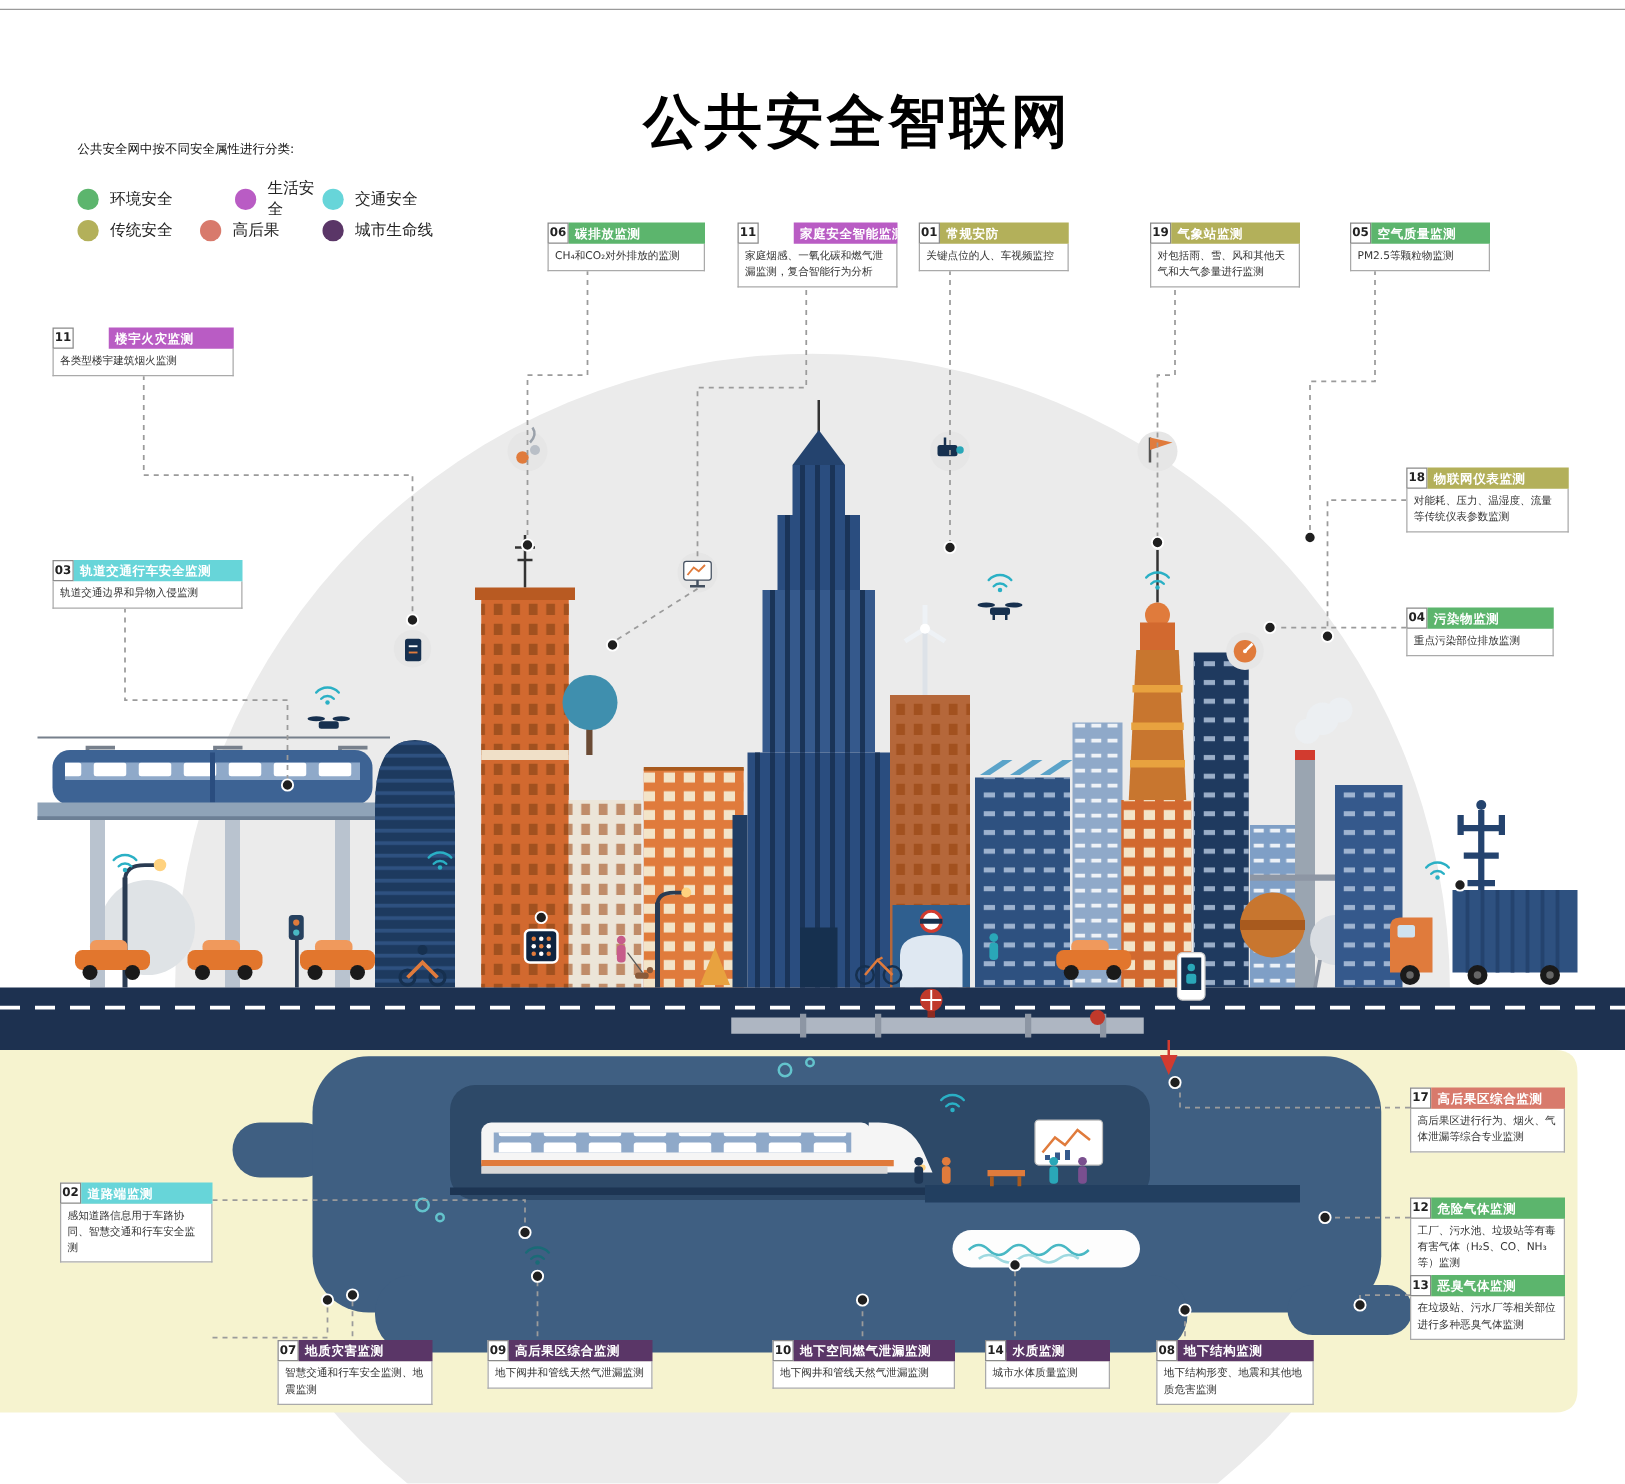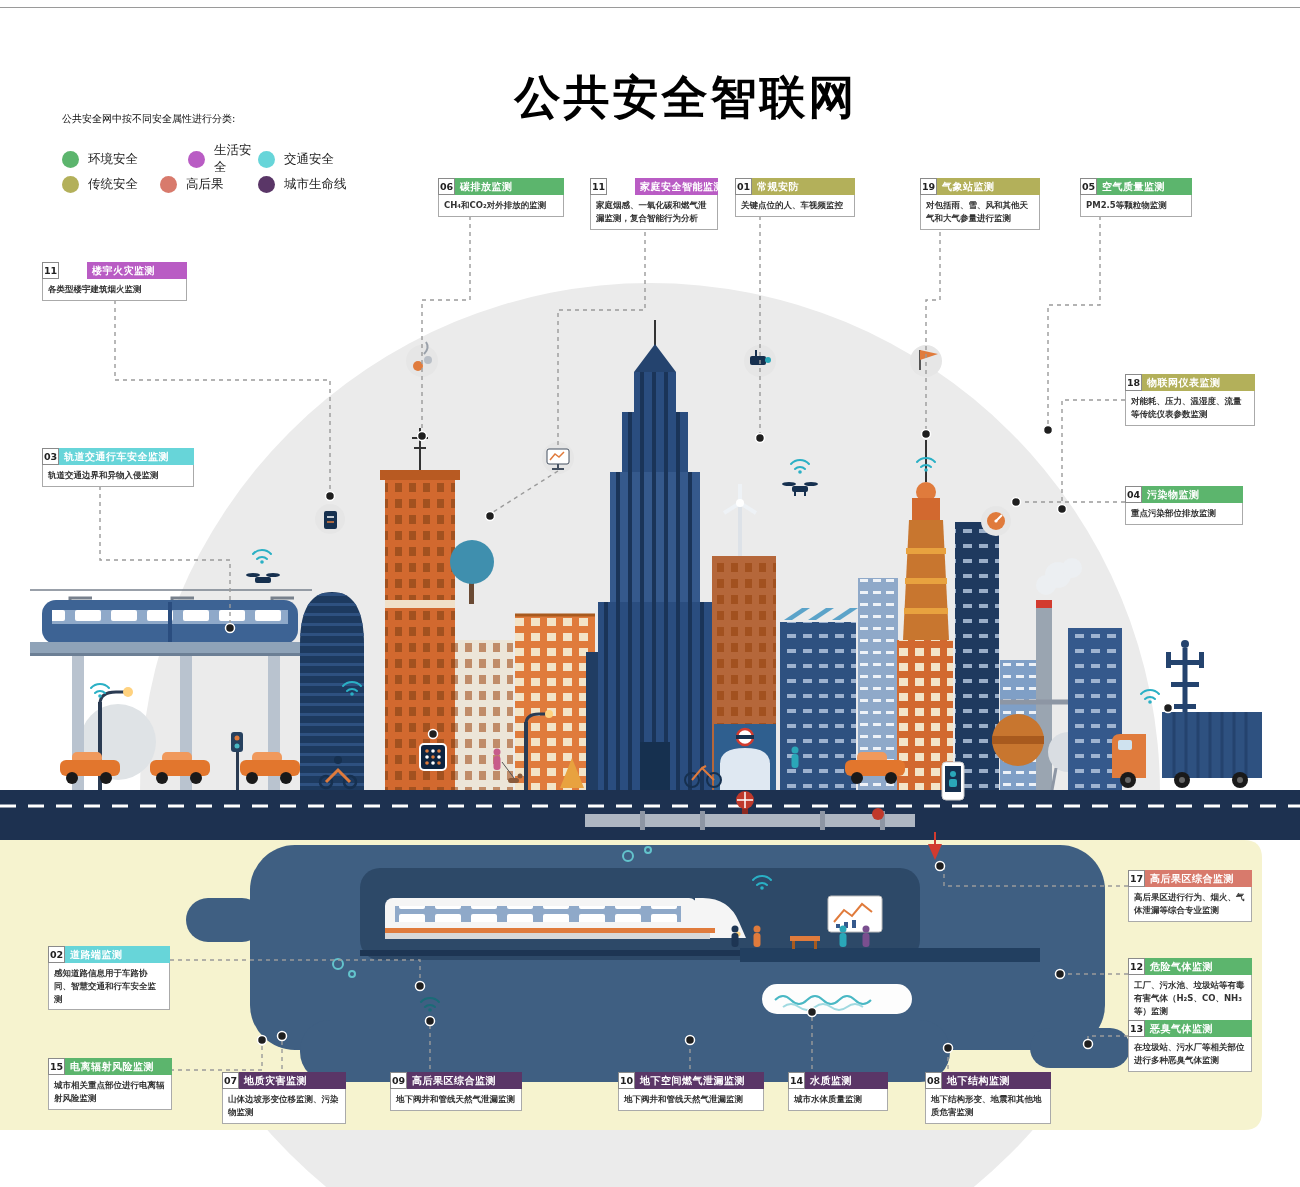--- a/index.html
+++ b/index.html
@@ -15,21 +15,21 @@
   .cat-life{background:#b95cc4;margin-left:28px;}
   .cat-traffic{background:#67d5d9;}
   .cat-trad{background:#b3b05a;}
   .cat-high{background:#d87a6c;}
   .cat-lifeline{background:#5a3667;}
   .illustration{position:absolute;left:0;top:0;z-index:1;}
   .callout{position:absolute;z-index:2;}
   .co-head{display:flex;align-items:stretch;height:17px;}
   .co-num{width:17px;background:#fff;border:1px solid #8a8a8a;color:#222;font-size:9.5px;font-weight:bold;display:flex;align-items:center;justify-content:center;box-sizing:border-box;}
   .co-title{flex:1;color:#fff;font-size:10px;font-weight:bold;display:flex;align-items:center;padding-left:5px;letter-spacing:.5px;white-space:nowrap;overflow:hidden;}
-  .co-body{background:#fff;border:1px solid #aaa;border-top:none;font-size:8.5px;line-height:1.5;color:#333;padding:4px 5px;box-sizing:border-box;font-weight:bold;}
+  .co-body{background:#fff;border:1px solid #aaa;border-top:none;font-size:8.5px;line-height:1.5;color:#333;padding:4px 5px;box-sizing:border-box;}
 </style>
 </head>
 <body>
 
 <div class="stage">
   <div class="top-rule"></div>
   <h1 class="main-title">公共安全智联网</h1>
 
   <div class="legend">
     <div class="legend-label">公共安全网中按不同安全属性进行分类:</div>
@@ -578,21 +578,21 @@
         <span class="co-num">06</span>
         <span class="co-title cat-env">碳排放监测</span>
       </div>
     <div class="co-body">CH₄和CO₂对外排放的监测</div>
   </div>
   <div class="callout" style="left:222px;top:1072px;width:124px">
     <div class="co-head">
         <span class="co-num">07</span>
         <span class="co-title cat-lifeline">地质灾害监测</span>
       </div>
-    <div class="co-body">山体边坡形变位移监测、污染物监测</div>
+    <div class="co-body">智慧交通和行车安全监测、地震监测</div>
   </div>
   <div class="callout" style="left:925px;top:1072px;width:126px">
     <div class="co-head">
         <span class="co-num">08</span>
         <span class="co-title cat-lifeline">地下结构监测</span>
       </div>
     <div class="co-body">地下结构形变、地震和其他地质危害监测</div>
   </div>
   <div class="callout" style="left:390px;top:1072px;width:132px">
     <div class="co-head">
@@ -629,27 +629,20 @@
       </div>
     <div class="co-body">在垃圾站、污水厂等相关部位进行多种恶臭气体监测</div>
   </div>
   <div class="callout" style="left:788px;top:1072px;width:100px">
     <div class="co-head">
         <span class="co-num">14</span>
         <span class="co-title cat-lifeline">水质监测</span>
       </div>
     <div class="co-body">城市水体质量监测</div>
   </div>
-  <div class="callout" style="left:48px;top:1058px;width:124px">
-    <div class="co-head">
-        <span class="co-num">15</span>
-        <span class="co-title cat-env">电离辐射风险监测</span>
-      </div>
-    <div class="co-body">城市相关重点部位进行电离辐射风险监测</div>
-  </div>
   <div class="callout" style="left:590px;top:178px;width:128px">
     <div class="co-head">
         <span class="co-num">11</span>
         <span class="co-title cat-life">家庭安全智能监测</span>
       </div>
     <div class="co-body">家庭烟感、一氧化碳和燃气泄漏监测，复合智能行为分析</div>
   </div>
   <div class="callout" style="left:1128px;top:870px;width:124px">
     <div class="co-head">
         <span class="co-num">17</span>

